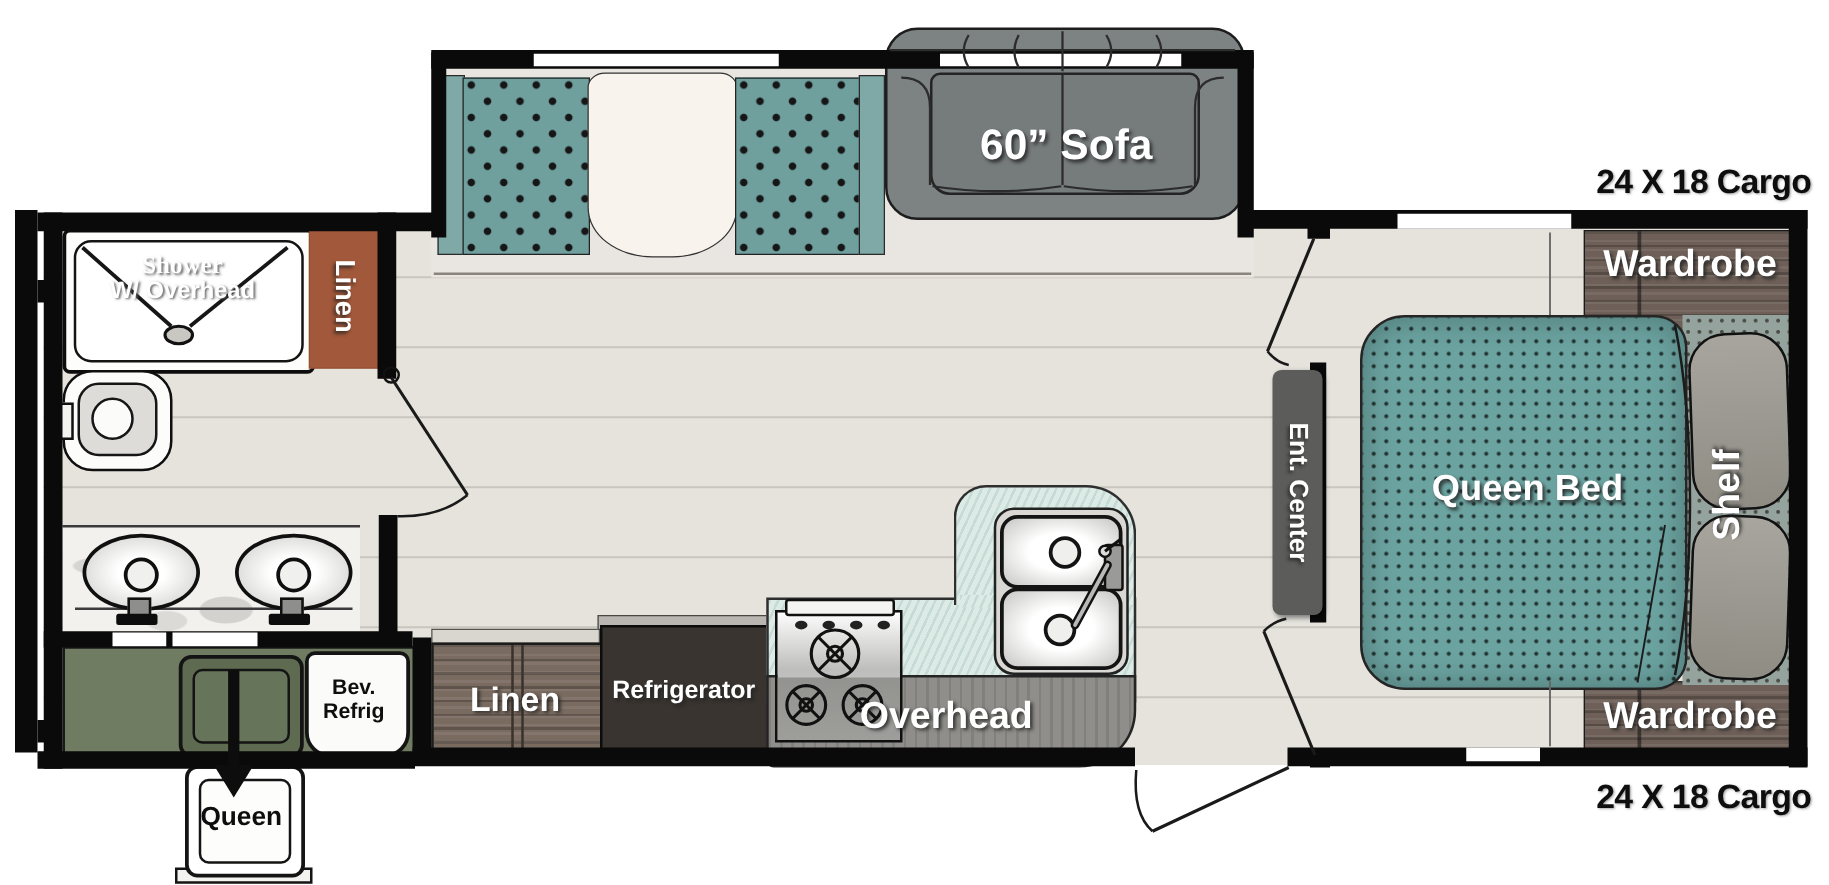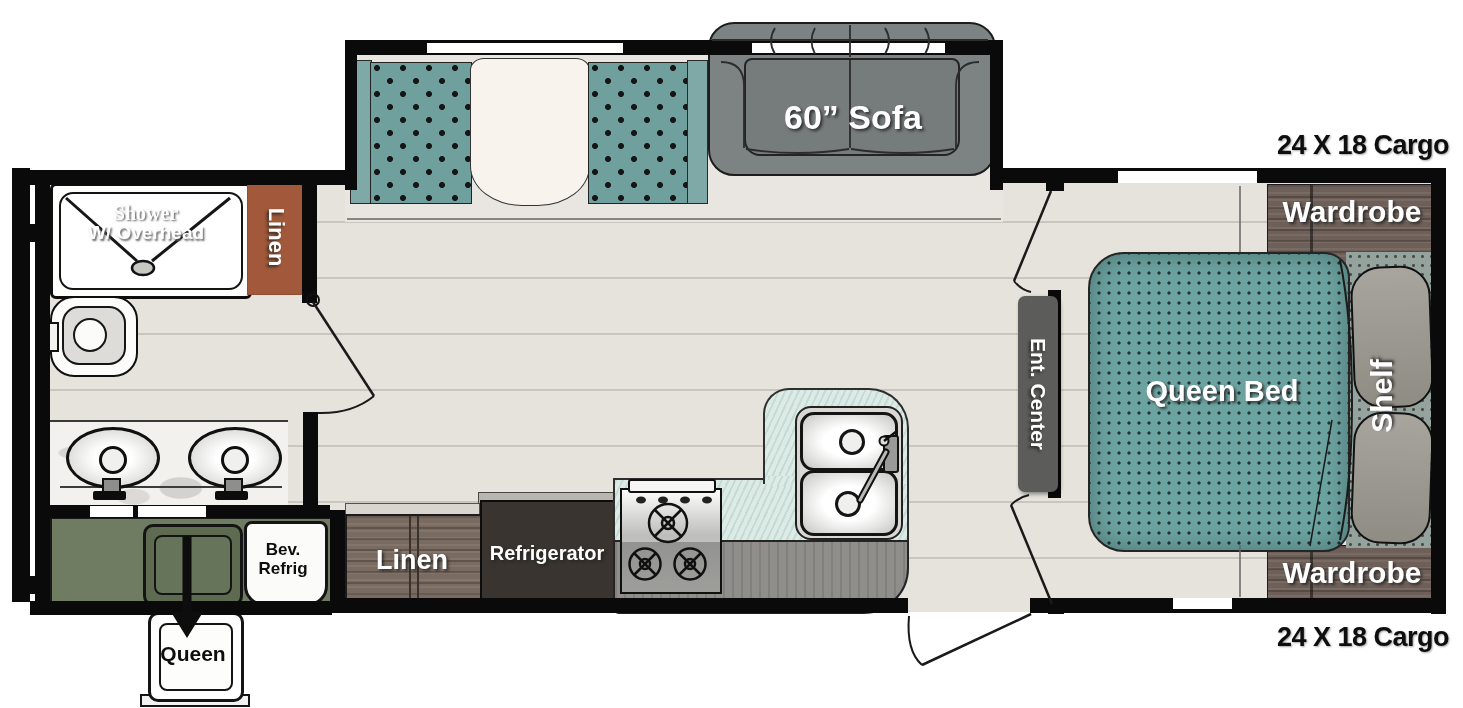--- a/index.html
+++ b/index.html
@@ -266,16 +266,17 @@
   <div class="lbl center" style="left:1352px;top:212px;font-size:30px;">Wardrobe</div>
   <div class="lbl center" style="left:1352px;top:573px;font-size:30px;">Wardrobe</div>
   <div class="lbl center" style="left:1222px;top:392px;font-size:29px;white-space:normal;width:170px;text-align:center;line-height:1.1;">Queen Bed</div>
   <div class="lbl rotCCW" style="left:1382px;top:396px;font-size:30px;">Shelf</div>
   <div class="lbl rotCW" style="left:1038px;top:394px;font-size:21px;">Ent. Center</div>
   <div class="lbl center" style="left:146px;top:213px;font-size:20px;text-shadow:1.5px 1.5px 2px rgba(90,90,90,.9);font-family:Liberation Serif, serif;">Shower</div>
   <div class="lbl center" style="left:146px;top:233px;font-size:19px;text-shadow:1.5px 1.5px 2px rgba(90,90,90,.9);">W/ Overhead</div>
   <div class="lbl rotCW" style="left:276px;top:237px;font-size:22px;">Linen</div>
   <div class="lbl center" style="left:412px;top:560px;font-size:27px;">Linen</div>
   <div class="lbl center" style="left:547px;top:553px;font-size:20px;text-align:center;">Refrigerator</div>
+  <div class="lbl center" style="left:757px;top:573px;font-size:30px;">Overhead</div>
   <div class="lbl dark center" style="left:283px;top:560px;font-size:17px;white-space:normal;width:70px;text-align:center;line-height:1.1;text-shadow:none;">Bev. Refrig</div>
   <div class="lbl dark center" style="left:193px;top:654px;font-size:21px;text-shadow:none;">Queen</div>
 
 </div>
 
 </body></html>

